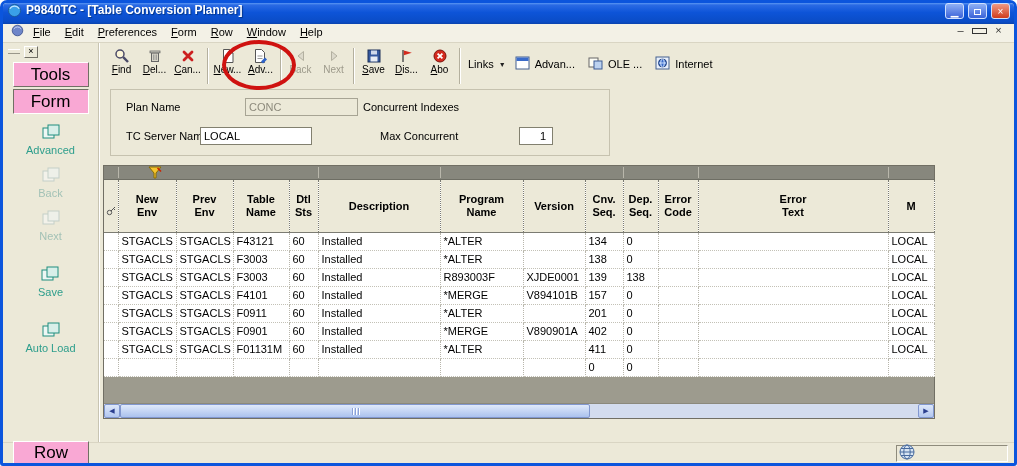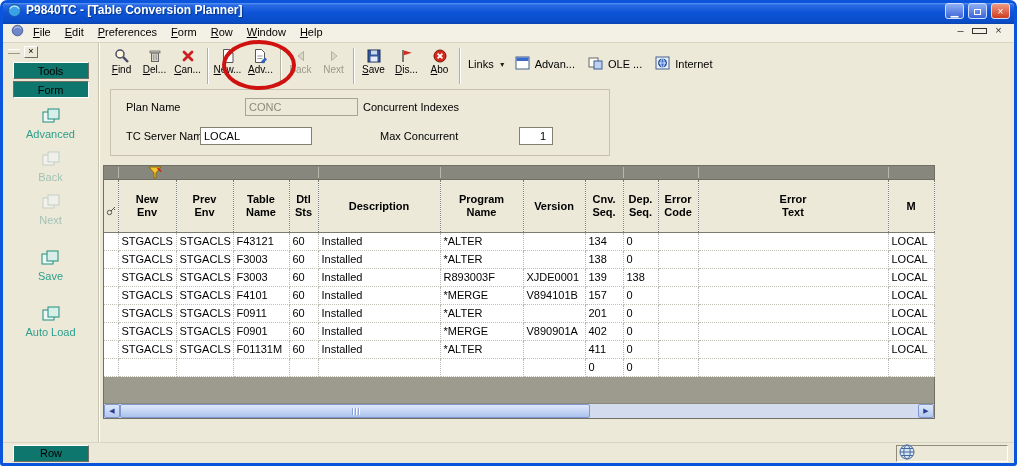--- a/index.html
+++ b/index.html
@@ -24,21 +24,21 @@
   .mdi span{ width:15px; text-align:center; }
   .mdi .restore-glyph{ border-color:#333; }
   
   .bodyarea{ flex:1; display:flex; min-height:0;}
   .sidebar{ width:96px; flex:0 0 96px; display:flex; flex-direction:column; align-items:center;
     padding-top:2px; border-right:1px solid #c8c4b2;}
   .minibar{ align-self:flex-start; margin-left:3px; margin-bottom:4px; height:13px; display:flex; align-items:center; gap:2px;}
   .mini-grip{ display:inline-block; width:12px; height:5px; border-top:1px solid #fff; border-bottom:1px solid #9a978a; margin:0 2px;}
   .mini-close{ width:14px; height:12px; font-size:9px; line-height:9px; background:#ECE9D8;
     border:1px solid; border-color:#fff #716f64 #716f64 #fff; padding:0;}
-  .side-btn{ width:76px; height:17px; margin-bottom:2px; background:#0f766e; font-size:11px;
+  .side-btn{ width:76px; height:25px; margin-bottom:2px; background:#f9a8d4; font-size:17px;
     font-family:"Liberation Sans",sans-serif; border:1px solid; border-color:#fff #716f64 #716f64 #fff; padding:0;}
   .side-btn.active{ border-color:#716f64 #fff #fff #716f64; }
   .side-items{ margin-top:8px; display:flex; flex-direction:column; align-items:center; }
   .side-item{ display:flex; flex-direction:column; align-items:center; margin-bottom:11px; cursor:default;}
   .side-item.gap{ margin-top:13px; }
   .side-item .slabel{ font-size:11px; color:#2d9e8c; margin-top:2px; white-space:nowrap;}
   .side-item.disabled .slabel{ color:#a3c2b6; }
   
   .main{ flex:1; position:relative; background:#ECE9D8; border-left:1px solid #fff; min-width:0;}
   .toolbar{ position:absolute; left:0; top:0; right:0; height:44px; display:flex; align-items:flex-start; padding:2px 2px 0 5px;}

